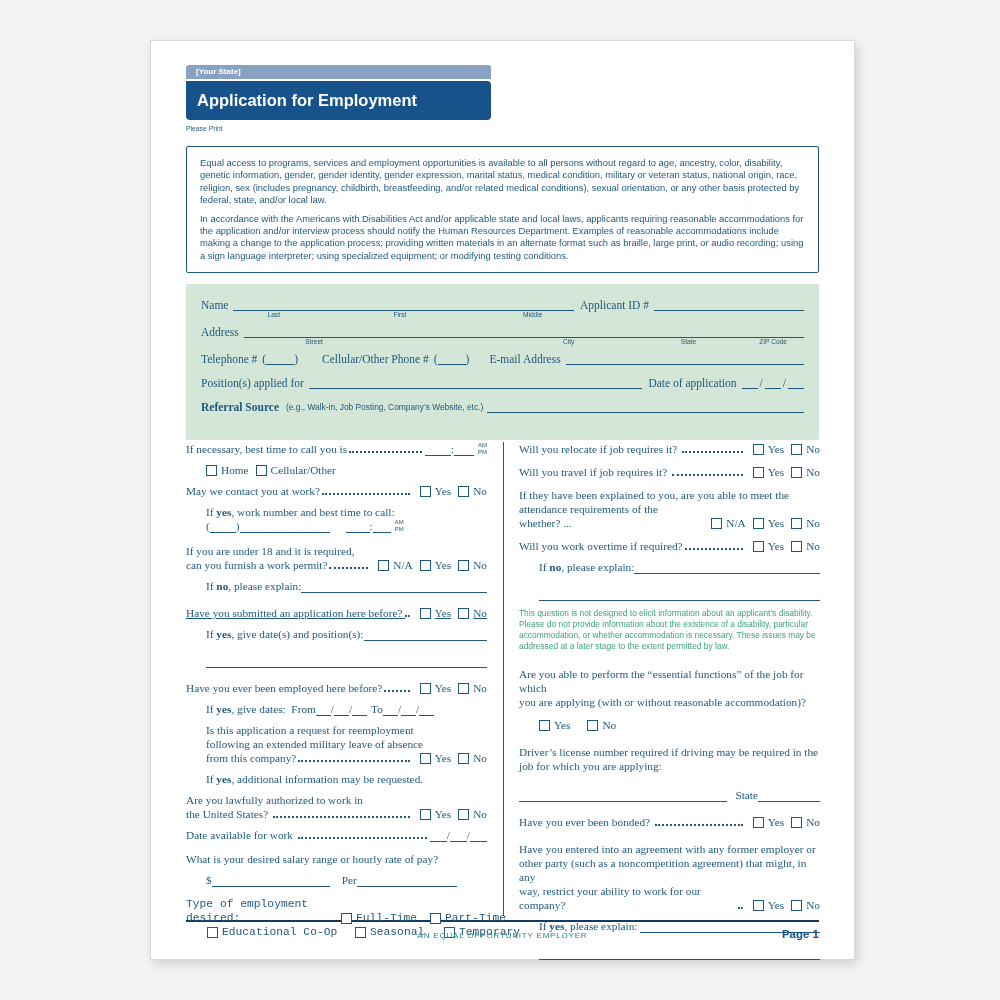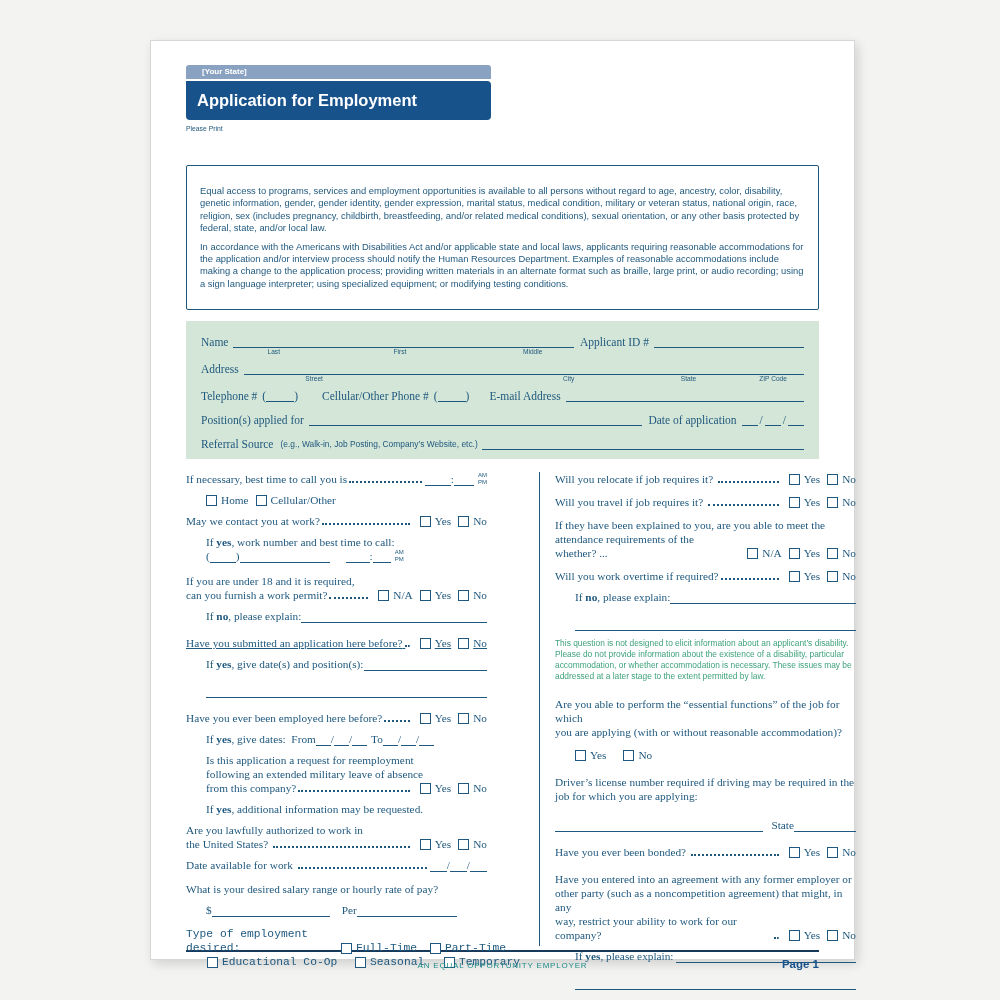--- a/index.html
+++ b/index.html
@@ -3,45 +3,45 @@
 <meta charset="utf-8">
 <style>
   html,body{margin:0;padding:0;}
   .stage{width:1000px;height:1000px;background:#f3f3f2;position:relative;overflow:hidden;
          font-family:"Liberation Sans",sans-serif;}
   .sheet{position:absolute;left:150px;top:40px;width:705px;height:920px;background:#fff;
          border:1px solid #d7d7d5;box-shadow:3px 4px 10px rgba(0,0,0,.14);
          box-sizing:border-box;padding:24px 35px 0 35px;}
   
   .statebar{width:305px;height:14px;background:var(--state_bar);border-radius:3px 3px 0 0;
-            color:#fff;font-size:8px;font-weight:bold;line-height:14px;padding-left:16px;box-sizing:border-box;}
+            color:#fff;font-size:8px;font-weight:bold;line-height:14px;padding-left:10px;box-sizing:border-box;}
   .titlebar{width:305px;height:39px;background:var(--title_bar);border-radius:0 4px 4px 4px;margin-top:2px;
             color:#fff;font-size:16.5px;font-weight:bold;line-height:39px;padding-left:11px;box-sizing:border-box;}
   .printnote{font-size:6.8px;color:var(--ink);margin-top:5px;}
   
-  .intro{border:1.6px solid var(--ink);border-radius:2px;margin-top:33px;padding:19px 13px;color:var(--ink);
+  .intro{border:1.6px solid var(--ink);border-radius:2px;margin-top:14px;padding:10px 13px;color:var(--ink);
          font-size:9.4px;line-height:12.4px;}
   .intro p{margin:0;}
   .intro p + p{margin-top:6px;}
   
-  .gp{background:var(--panel_bg);margin-top:11px;padding:13px 15px 3px 15px;color:var(--ink);
+  .gp{background:var(--panel_bg);margin-top:11px;padding:13px 15px 21px 15px;color:var(--ink);
       font-family:"Liberation Serif",serif;font-size:11.5px;}
   .grow{display:flex;align-items:flex-end;margin-bottom:13px;}
   .glabel{white-space:pre;flex:none;padding-right:5px;}
   .fl{position:relative;border-bottom:1px solid var(--ink);height:13px;flex:1;min-width:12px;}
   .fl .sub{position:absolute;top:14px;font-size:6.6px;font-family:"Liberation Sans",sans-serif;white-space:nowrap;}
   .fl.fixed{flex:none;}
   .paren{white-space:pre;}
   .dblank{border-bottom:1px solid var(--ink);height:13px;width:16px;flex:none;}
   .slash{padding:0 2px;}
   .hint{font-size:8.4px;font-family:"Liberation Sans",sans-serif;padding:0 4px 1px 2px;flex:none;}
-  .bold{font-weight:normal;}
+  .bold{font-weight:bold;}
   
-  .cols{display:flex;margin-top:13px;color:var(--ink);font-family:"Liberation Serif",serif;
-        font-size:11.3px;height:474px;gap:36px;}
+  .cols{display:flex;margin-top:2px;color:var(--ink);font-family:"Liberation Serif",serif;
+        font-size:11.3px;height:474px;}
   .col{width:301px;flex:none;}
   .col.right{border-left:1.6px solid var(--ink);padding-left:15px;margin-left:16px;}
   .q{margin-top:7px;}
   .q:first-child{margin-top:0;}
   .line{display:flex;align-items:flex-end;min-height:14px;line-height:14px;}
   .line.wline{margin-top:13px;}
   .t{white-space:pre-wrap;}
   .t.b{font-weight:bold;}
   .lead{flex:1;min-width:5px;border-bottom:2px dotted var(--ink);margin:0 3px 3px 2px;}
   .blank{border-bottom:1px solid var(--ink);height:11px;flex:1;min-width:10px;}

